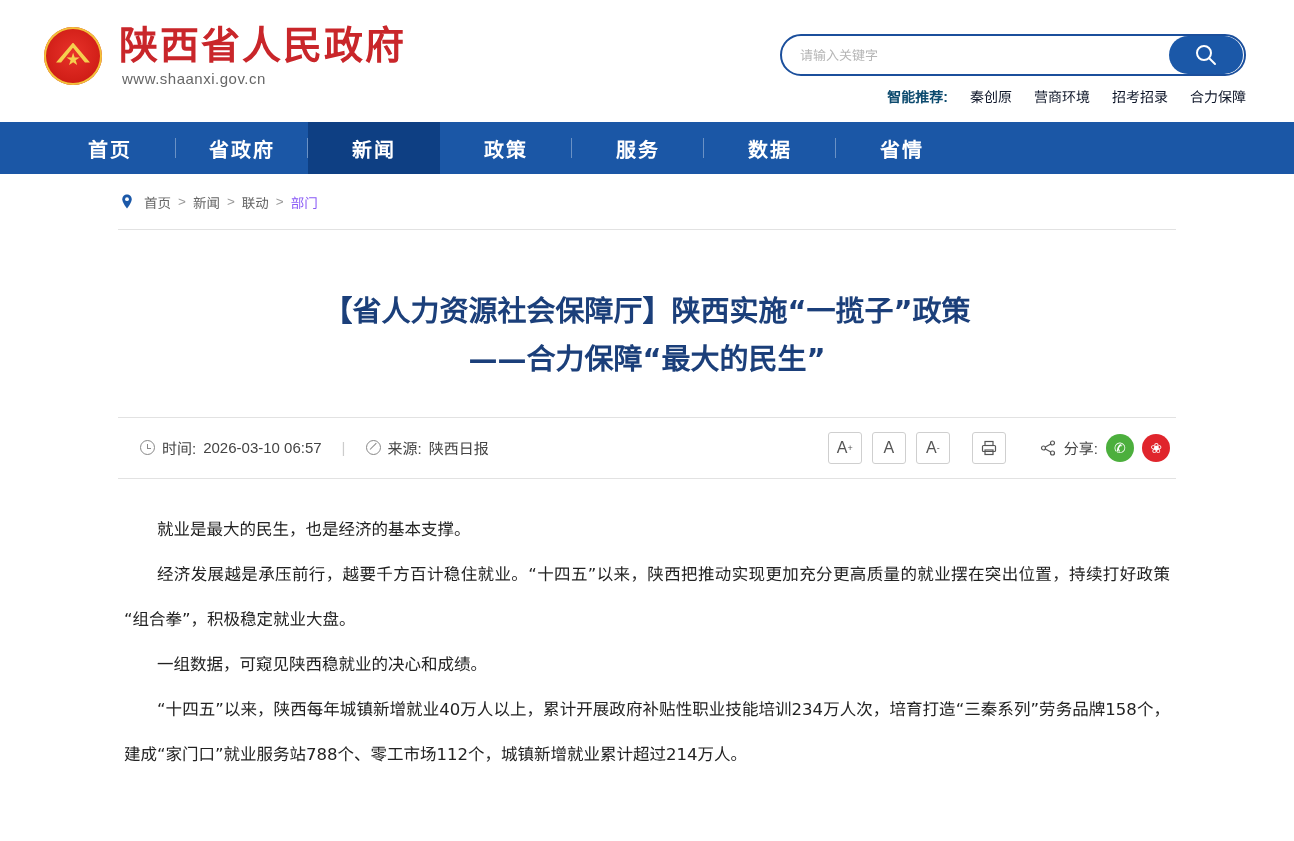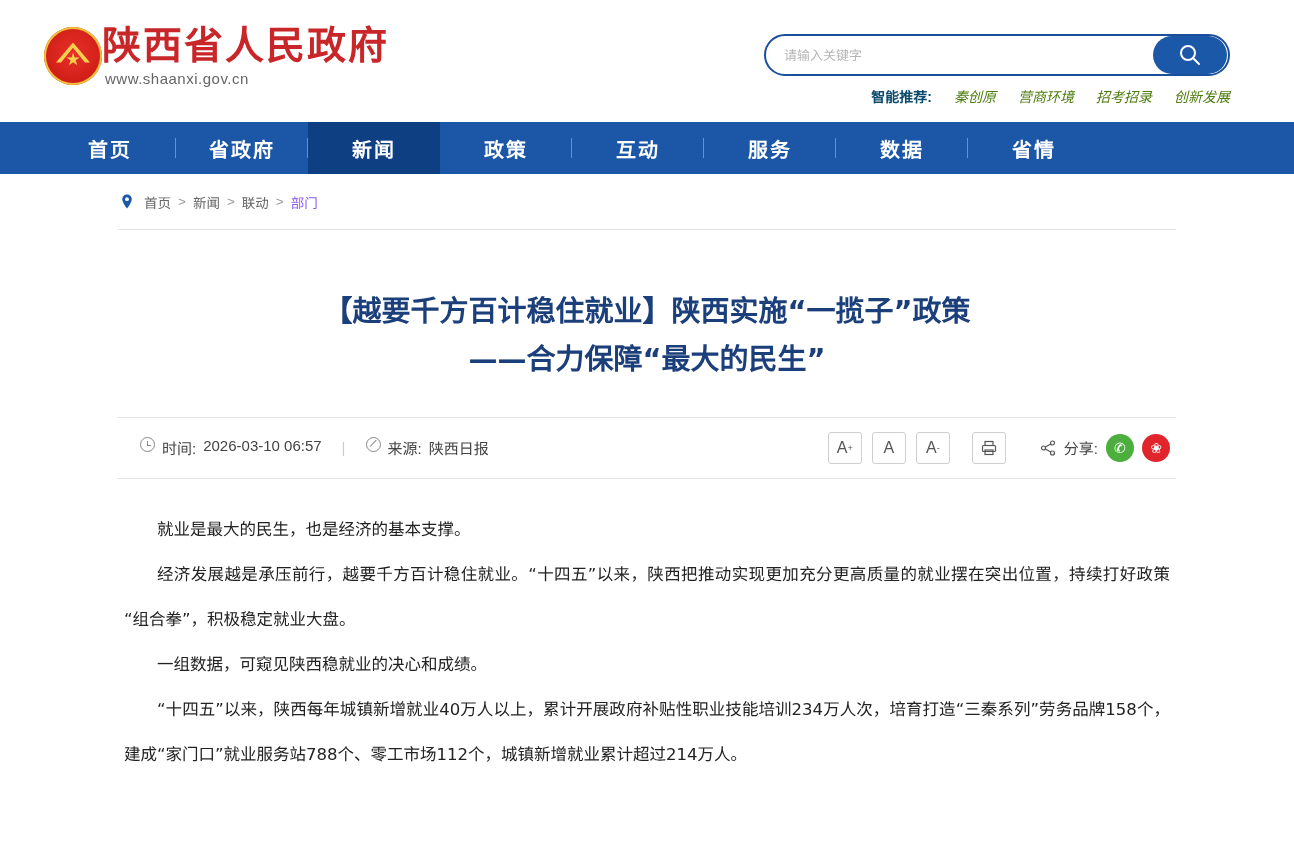--- a/index.html
+++ b/index.html
@@ -49,41 +49,41 @@
   }
   .emblem::after {
     content: "★";
     position: absolute;
     left: 0; right: 0; top: 24px;
     text-align: center;
     color: #f5cf4e;
     font-size: 17px;
     line-height: 17px;
   }
-  .site-titles { margin-left: 0; }
+  .site-titles { margin-left: 17px; }
   .site-title {
     font-family: "DejaVu Sans", "Liberation Sans", sans-serif;
     font-size: 39px;
     font-weight: bold;
     color: #c9262a;
     letter-spacing: 2px;
     line-height: 44px;
   }
   .site-url {
     font-size: 15px;
     color: #666;
     letter-spacing: 0.5px;
     margin-top: 2px;
     margin-left: 3px;
   }
 
   
   .search-area {
     position: absolute;
-    right: 64px;
+    right: 48px;
     top: 34px;
     width: 466px;
   }
   .search-box {
     display: flex;
     align-items: center;
     height: 42px;
     border: 2px solid #1b4f9c;
     border-radius: 21px;
     background: #fff;
@@ -116,21 +116,21 @@
   .search-btn svg { display: block; }
   .hot-row {
     margin-top: 10px;
     display: flex;
     align-items: center;
     justify-content: flex-end;
     font-size: 14px;
     gap: 22px;
   }
   .hot-label { color: #0c4a6e; font-weight: bold; }
-  .hot-link { color: #4d7c0f; text-decoration: none; cursor: pointer; font-style: italic; }
+  .hot-link { color: #0f172a; text-decoration: none; cursor: pointer; }
 
   
   .nav {
     height: 52px;
     background: #1b57a6;
     display: flex;
     align-items: stretch;
     padding-left: 44px;
     padding-right: 44px;
   }
@@ -201,21 +201,21 @@
     border-top: 1px solid #e2e2e2;
     border-bottom: 1px solid #e2e2e2;
     height: 62px;
     display: flex;
     align-items: center;
     padding: 0 6px 0 22px;
     font-size: 15px;
     color: #444;
   }
   .meta-left { display: flex; align-items: center; gap: 6px; }
-  .meta-item { display: flex; gap: 7px; }
+  .meta-item { display: flex; align-items: center; gap: 7px; }
   .meta-divider { color: #ccc; margin: 0 14px; }
   .circle-icon {
     width: 15px; height: 15px;
     border: 1px solid #888;
     border-radius: 50%;
     position: relative;
     display: inline-block;
   }
   .clock-icon::before {
     content: "";
@@ -324,31 +324,30 @@
             <circle cx="11" cy="11" r="7" fill="none" stroke="#ffffff" stroke-width="2"></circle>
             <line x1="16" y1="16" x2="22" y2="22" stroke="#ffffff" stroke-width="2" stroke-linecap="round"></line>
           </svg>
         </button>
       </div>
       <div class="hot-row">
         <span class="hot-label">智能推荐:</span>
         <a class="hot-link">秦创原</a>
         <a class="hot-link">营商环境</a>
         <a class="hot-link">招考招录</a>
-        <a class="hot-link">创新发展</a>
+        <a class="hot-link">合力保障</a>
       </div>
     </div>
   </div>
 
   <div class="nav">
     <div class="nav-item">首页</div>
     <div class="nav-item">省政府</div>
     <div class="nav-item active">新闻</div>
     <div class="nav-item">政策</div>
-    <div class="nav-item">互动</div>
     <div class="nav-item">服务</div>
     <div class="nav-item">数据</div>
     <div class="nav-item">省情</div>
   </div>
 
   <div class="content">
 
     <div class="crumb">
       <span class="crumb-pin">
         <svg width="18" height="18" viewBox="0 0 18 18" aria-hidden="true">
@@ -359,21 +358,21 @@
       <a>首页</a>
       <span class="sep">&gt;</span>
       <a>新闻</a>
       <span class="sep">&gt;</span>
       <a>联动</a>
       <span class="sep">&gt;</span>
       <span class="cur">部门</span>
     </div>
 
     <h1 class="article-title">
-      <span>【越要千方百计稳住就业】陕西实施“一揽子”政策</span>
+      <span>【省人力资源社会保障厅】陕西实施“一揽子”政策</span>
       <span class="line2">——合力保障“最大的民生”</span>
     </h1>
 
     <div class="meta-bar">
       <div class="meta-left">
         <span class="meta-item">
           <span class="circle-icon clock-icon"></span>
           <span>时间:</span>
           <span>2026-03-10 06:57</span>
         </span>

